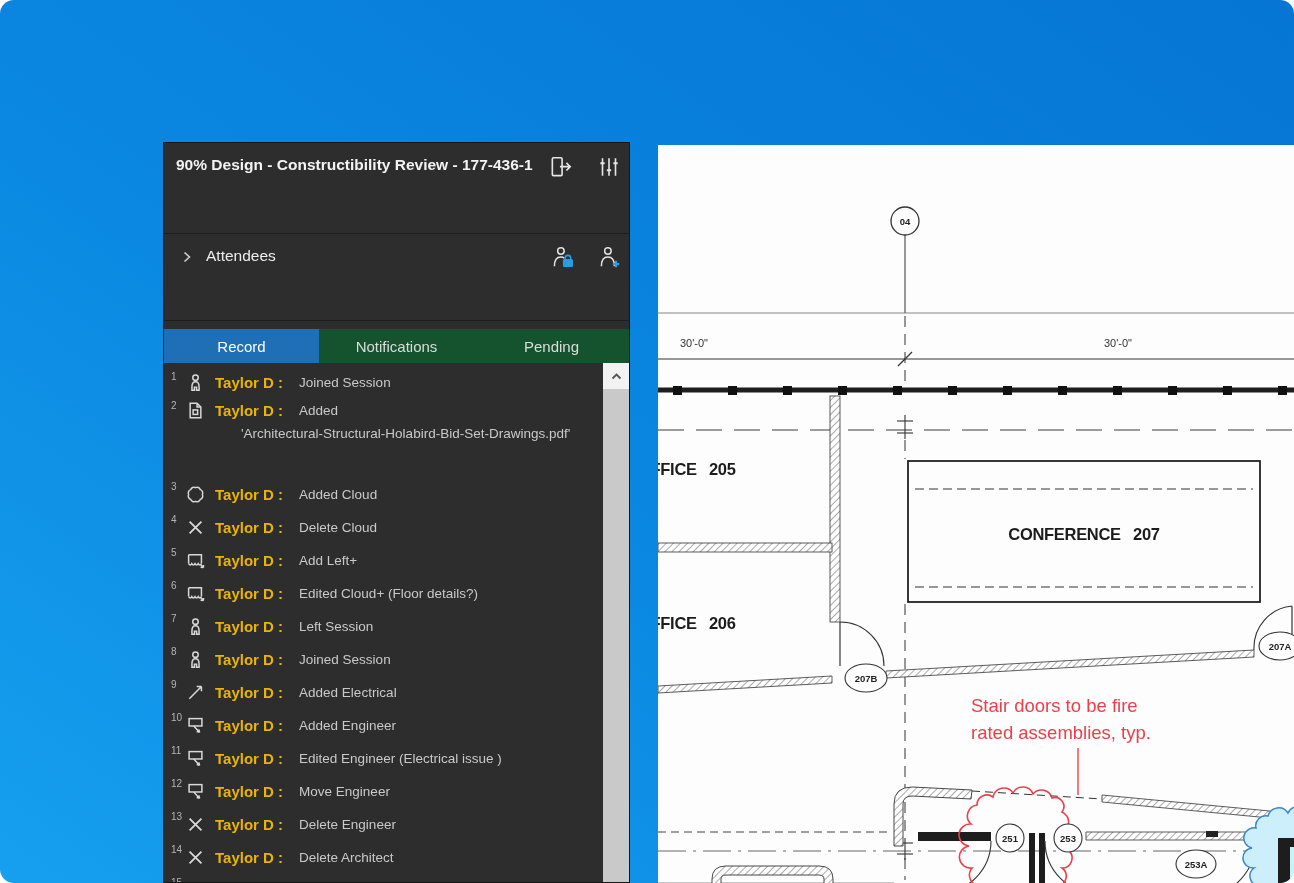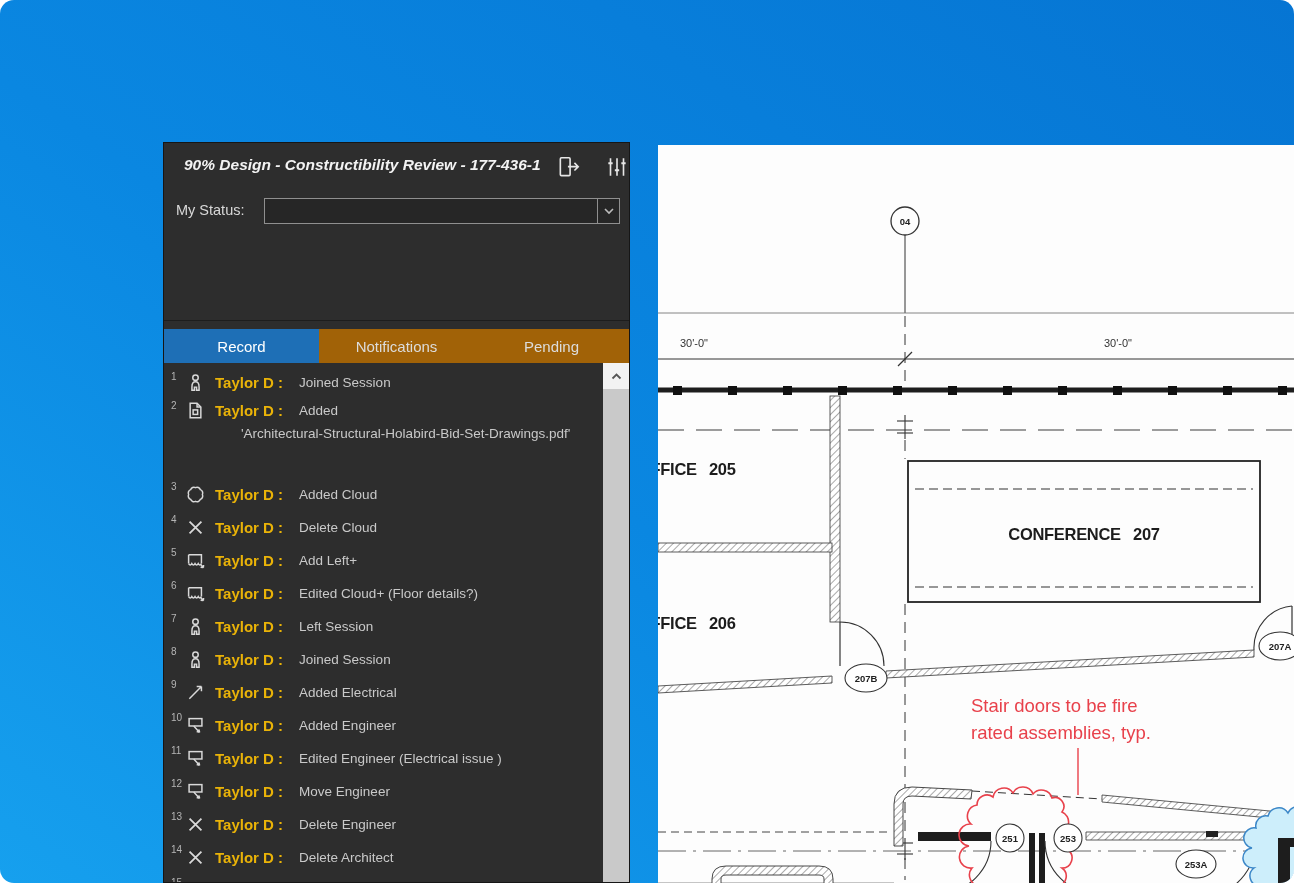--- a/index.html
+++ b/index.html
@@ -9,42 +9,42 @@
   #drawing{position:absolute;left:630px;top:145px;width:664px;height:738px;background:#fdfdfd;margin-left:28px;}
   #drawing svg{display:block;width:664px;height:738px;}
   .rmlabel{font-family:"Liberation Sans",sans-serif;font-weight:bold;font-size:16.5px;fill:#1c1c1c;
            letter-spacing:-0.3px;word-spacing:8px;}
   .dimtxt{font-size:11px;fill:#333;}
   .tagtxt{font-size:9.5px;fill:#222;font-weight:bold;}
   .redtxt{font-size:18.5px;fill:#e8414b;}
   
   #panel{position:absolute;left:163px;top:142px;width:467px;height:741px;background:#2d2d2d;
          color:#e8e8e8;border:1px solid #161616;box-sizing:border-box;}
-  .phead{position:absolute;left:8px;top:0;right:0;height:46px;font-style:italic;}
+  .phead{position:absolute;left:0;top:0;right:0;height:46px;}
   .ptitle{position:absolute;left:12px;top:13px;width:372px;font-size:15.5px;font-weight:bold;color:#f3f3f3;
           white-space:nowrap;overflow:hidden;}
   .hicon{position:absolute;top:11px;width:26px;height:26px;}
   .hicon svg{width:26px;height:26px;stroke:#e6e6e6;fill:none;stroke-width:1.5;}
   #icon-leave{left:384px;} #icon-settings{left:432px;}
   .statusrow{position:absolute;left:0;top:46px;right:0;height:44px;}
   .statuslbl{position:absolute;left:12px;top:13px;font-size:14.5px;color:#d8d8d8;}
   .statusfield{position:absolute;left:100px;top:9px;right:9px;height:26px;background:#262626;
                border:1px solid #8f8f8f;box-sizing:border-box;}
   .statusarrow{position:absolute;right:0;top:0;width:21px;height:100%;border-left:1px solid #8f8f8f;
                display:flex;align-items:center;justify-content:center;}
   .statusarrow svg{width:12px;height:12px;stroke:#bbb;fill:none;stroke-width:1.6;}
   .secrow{position:absolute;left:0;right:0;height:47px;border-top:1px solid #1d1d1d;}
   #sec-attendees{top:90px;} #sec-documents{top:152px;margin-top:25px;}
   .chev{position:absolute;left:16px;top:16px;width:14px;height:14px;}
   .chev svg{width:14px;height:14px;stroke:#cfcfcf;fill:none;stroke-width:1.6;}
   .seclbl{position:absolute;left:42px;top:13px;font-size:15.5px;color:#ededed;}
   .sicon{position:absolute;top:10px;width:26px;height:26px;}
   .sicon svg{width:26px;height:26px;stroke:#e2e2e2;fill:none;stroke-width:1.4;}
   .sicon.first{left:385px;} .sicon.second{left:432px;}
-  .tabs{position:absolute;left:0;top:186px;right:0;height:34px;background:#a16207;display:flex;}
+  .tabs{position:absolute;left:0;top:186px;right:0;height:34px;background:#14532d;display:flex;}
   .tab{flex:1;display:flex;align-items:center;justify-content:center;font-size:15px;color:#dcdcdc;}
   .tab.active{background:#1e6fb6;color:#ffffff;}
   .list{position:absolute;left:0;top:220px;right:26px;bottom:0;overflow:hidden;padding-top:5px;}
   .rec{display:flex;align-items:center;height:33px;padding-left:7px;}
   .rec.first{height:29px;}
   .rec.multi{display:block;height:81px;}
   .rec.multi .line1{display:flex;align-items:center;height:27px;padding-left:0;}
   .num{width:15px;font-size:10px;color:#b5b5b5;align-self:flex-start;padding-top:3px;flex:none;}
   .rec.multi .num{align-self:flex-start;}
   .ric{width:22px;height:19px;flex:none;margin-right:7px;}
@@ -195,32 +195,44 @@
           </svg>
       </div>
       <div class="hicon" id="icon-settings">
         <svg viewBox="0 0 24 24">
             <path d="M6 4 v16 M12 4 v16 M18 4 v16"></path>
             <path d="M4 8.5 h4 M10 15 h4 M16 8.5 h4" stroke-width="2"></path>
           </svg>
       </div>
     </div>
 
-    <div class="statusrow">
-      <span class="statuslbl">My Status:</span>
-      <div class="statusfield">
-        <span></span>
-        <div class="statusarrow">
-          <svg viewBox="0 0 12 12">
-              <path d="M2 4 l4 4 4 -4"></path>
-            </svg>
-        </div>
-      </div>
-    </div>
-
+
+    <div class="secrow" id="sec-attendees">
+      <span class="chev"><svg viewBox="0 0 14 14">
+            <path d="M4.5 2.5 l5 4.5 -5 4.5"></path>
+          </svg></span>
+      <span class="seclbl">Attendees</span>
+      <span class="sicon first">
+        <svg viewBox="0 0 24 24">
+            <circle cx="11" cy="6.5" r="3"></circle>
+            <path d="M5 20.5 c0-5.5 2.5-8.5 6-8.5 1.2 0 2.3 0.4 3.2 1"></path>
+        <g stroke="#2e9bdf">
+              <rect x="13.5" y="14.5" width="8" height="6" rx="1" fill="#2e9bdf"></rect>
+              <path d="M15 14.5 v-1.5 a2.5 2.5 0 0 1 5 0 v1.5" fill="none"></path>
+            </g>
+          </svg>
+      </span>
+      <span class="sicon second">
+        <svg viewBox="0 0 24 24">
+            <circle cx="11" cy="6.5" r="3"></circle>
+            <path d="M5 20.5 c0-5.5 2.5-8.5 6-8.5 s6 3 6 8.5"></path>
+        <path d="M18.5 15.5 v6 M15.5 18.5 h6" stroke="#2e9bdf" stroke-width="2"></path>
+          </svg>
+      </span>
+    </div>
 
     <div class="secrow" id="sec-documents">
       <span class="chev"><svg viewBox="0 0 14 14">
             <path d="M4.5 2.5 l5 4.5 -5 4.5"></path>
           </svg></span>
       <span class="seclbl">Documents</span>
       <span class="sicon first">
         <svg viewBox="0 0 24 24">
             <path d="M5 3 h9 l5 5 v13 h-14 z"></path>
             <path d="M14 3 v5 h5"></path>

